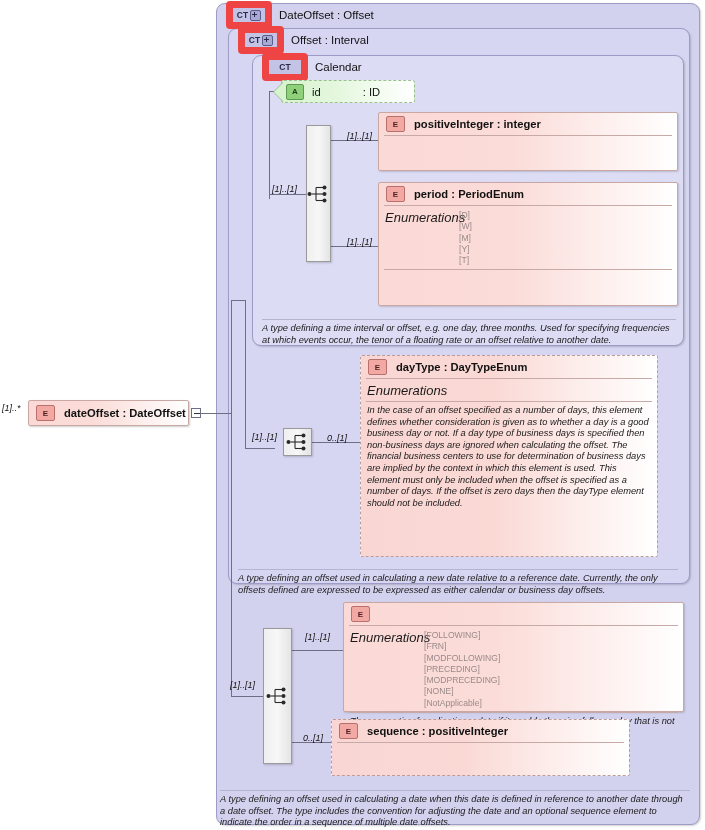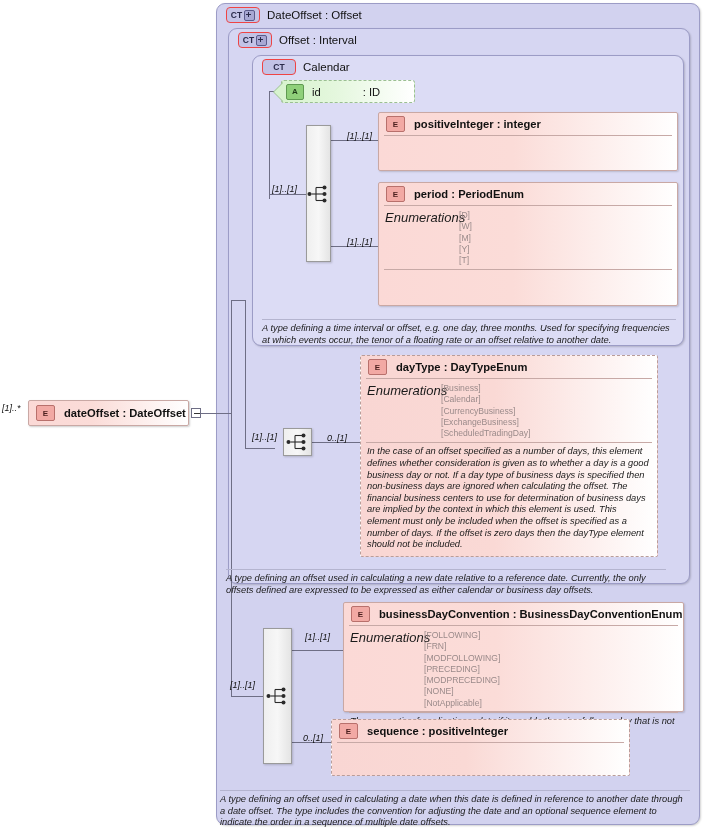--- a/index.html
+++ b/index.html
@@ -27,21 +27,21 @@
   .ct-header{
     position:absolute;left:0;top:0;height:22px;
     display:flex;align-items:center;gap:7px;
     padding-left:8px;
     font-size:11.5px;color:#1d1d1d;
     white-space:nowrap;
   }
   .ct-badge{
     display:inline-flex;align-items:center;justify-content:center;
     height:14px;min-width:26px;padding:0 3px;
-    border:1px solid #ef4444;border-radius:4px;
+    border:7px solid #ef4444;border-radius:4px;
     background:#c3c3e6;
     font-size:8.5px;font-weight:bold;color:#2a2a4a;
     letter-spacing:.2px;
   }
   .ct-badge .plus{
     display:inline-block;width:9px;height:9px;margin-left:2px;
     background:#a8a8d4;border:1px solid #5c5c8c;border-radius:2px;
     position:relative;
   }
   .ct-badge .plus:before{content:"";position:absolute;left:3px;top:1px;width:1px;height:5px;background:#2a2a4a;}
@@ -282,54 +282,46 @@
   <div class="card" style="left:252px;top:432px;">[1]..[1]</div>
 
   <div class="el-box dashed" style="left:360px;top:355px;width:298px;height:202px;">
     <div class="el-head">
       <span class="e-badge">E</span>
       <span>dayType : DayTypeEnum</span>
     </div>
     <div class="el-sep"></div>
     <div class="enum-block">
       <span class="enum-label">Enumerations</span>
-      <span class="enum-vals">
-        <div>[Business]</div>
-        <div>[Calendar]</div>
-        <div>[CurrencyBusiness]</div>
-        <div>[ExchangeBusiness]</div>
-        <div>[ScheduledTradingDay]</div>
-      </span>
     </div>
     <div class="el-sep"></div>
     <div class="el-desc">In the case of an offset specified as a number of days, this element defines whether consideration is given as to whether a day is a good business day or not. If a day type of business days is specified then non-business days are ignored when calculating the offset. The financial business centers to use for determination of business days are implied by the context in which this element is used. This element must only be included when the offset is specified as a number of days. If the offset is zero days then the dayType element should not be included.</div>
   </div>
   <div class="card" style="left:327px;top:433px;">0..[1]</div>
 
-  <div class="ct-annot" style="left:226px;top:569px;width:440px;font-style:italic;">A type defining an offset used in calculating a new date relative to a reference date. Currently, the only offsets defined are expressed to be expressed as either calendar or business day offsets.</div>
+  <div class="ct-annot" style="left:238px;top:569px;width:440px;font-style:italic;">A type defining an offset used in calculating a new date relative to a reference date. Currently, the only offsets defined are expressed to be expressed as either calendar or business day offsets.</div>
 
   <div class="compositor" style="left:263px;top:628px;width:29px;height:136px;">
     <svg class="comp-icon" viewBox="0 0 24 18">
       <circle cx="2.5" cy="9" r="2" fill="#2a2a2a"></circle>
       <line x1="4.5" y1="9" x2="9" y2="9" stroke="#2a2a2a" stroke-width="1.1"></line>
       <line x1="9" y1="2.5" x2="9" y2="15.5" stroke="#2a2a2a" stroke-width="1.1"></line>
       <line x1="9" y1="2.5" x2="16" y2="2.5" stroke="#2a2a2a" stroke-width="1.1"></line>
       <line x1="9" y1="9" x2="16" y2="9" stroke="#2a2a2a" stroke-width="1.1"></line>
       <line x1="9" y1="15.5" x2="16" y2="15.5" stroke="#2a2a2a" stroke-width="1.1"></line>
       <circle cx="17.5" cy="2.5" r="2" fill="#2a2a2a"></circle>
       <circle cx="17.5" cy="9" r="2" fill="#2a2a2a"></circle>
       <circle cx="17.5" cy="15.5" r="2" fill="#2a2a2a"></circle>
     </svg>
   </div>
   <div class="card" style="left:230px;top:680px;">[1]..[1]</div>
 
   <div class="el-box" style="left:343px;top:602px;width:341px;height:110px;">
     <div class="el-head">
       <span class="e-badge">E</span>
-      <span>businessDayConvention : BusinessDayConventionEnum</span>
     </div>
     <div class="el-sep"></div>
     <div class="enum-block">
       <span class="enum-label">Enumerations</span>
       <span class="enum-vals">
         <div>[FOLLOWING]</div>
         <div>[FRN]</div>
         <div>[MODFOLLOWING]</div>
         <div>[PRECEDING]</div>
         <div>[MODPRECEDING]</div>

